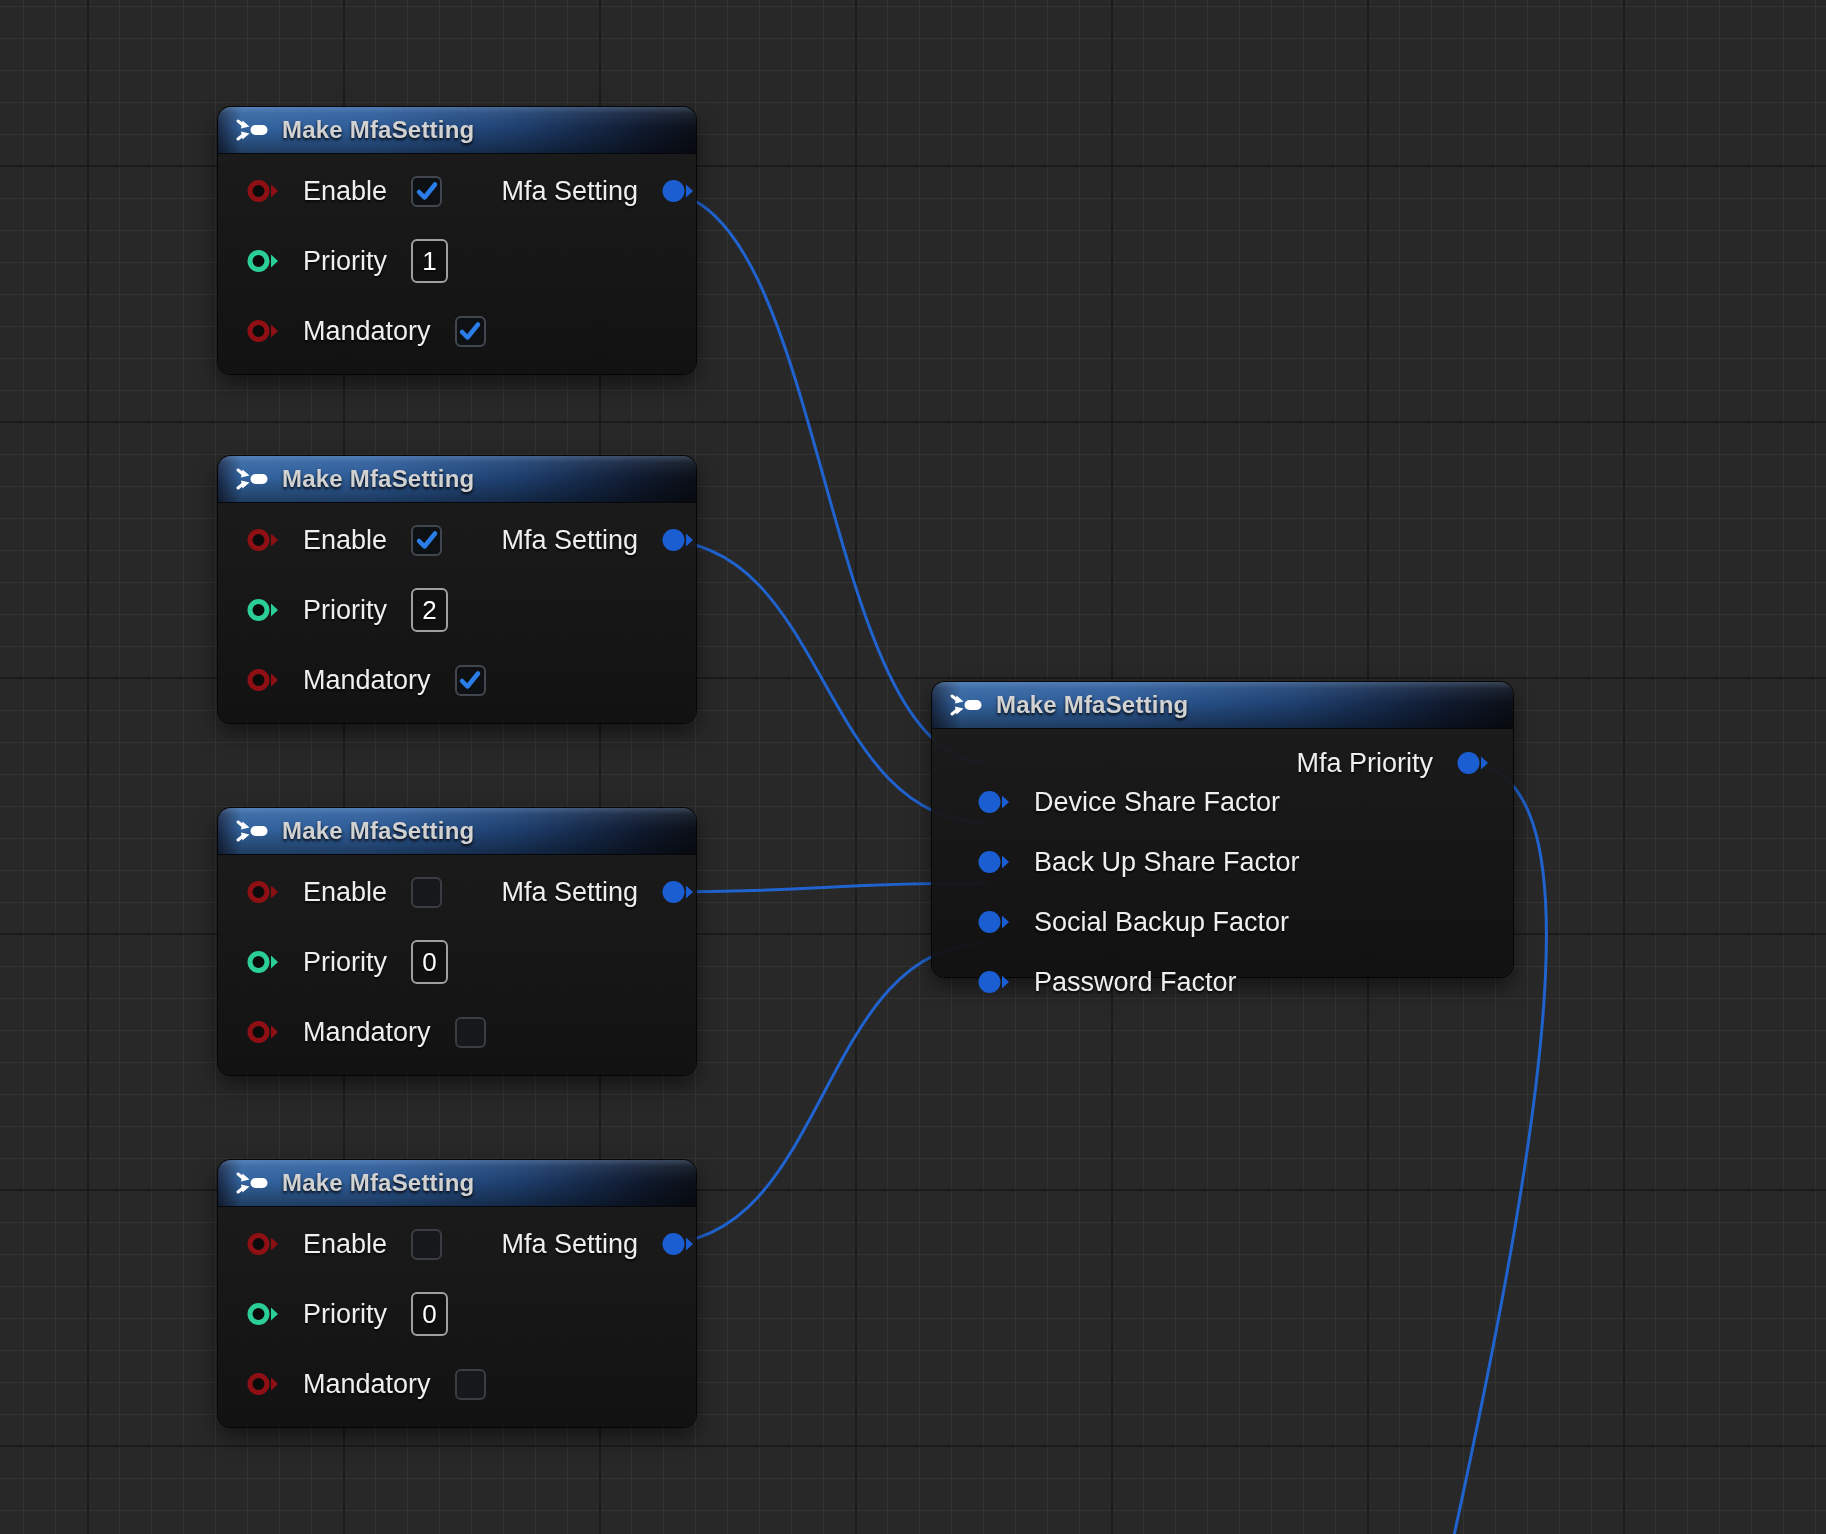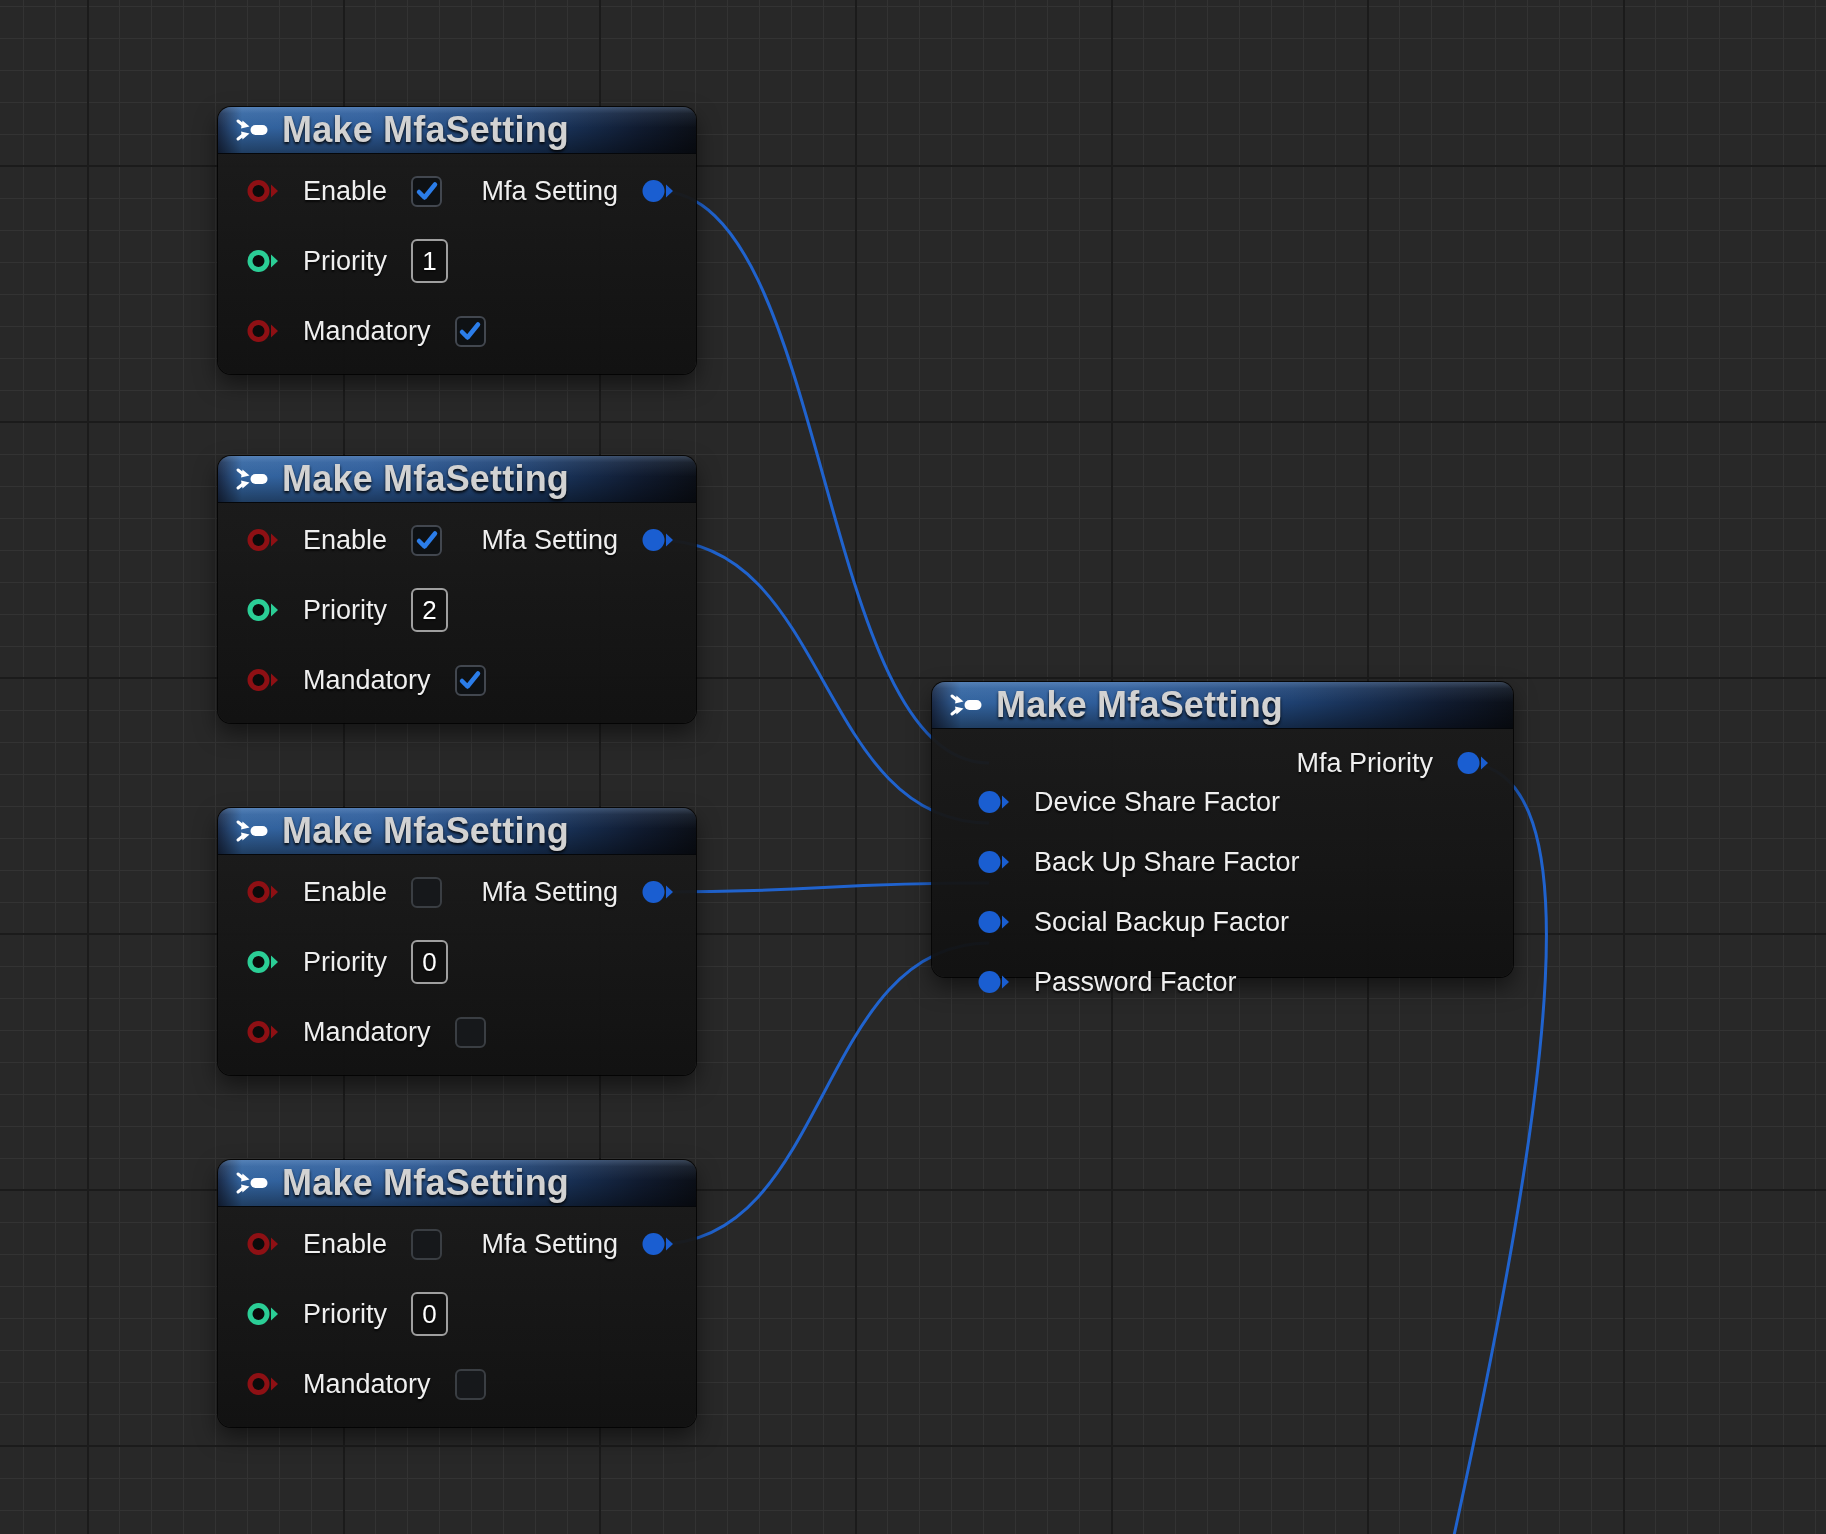--- a/index.html
+++ b/index.html
@@ -28,32 +28,32 @@
     position:absolute;left:0;top:0;right:0;height:47px;
     border-radius:13px 13px 0 0;
     background:
       linear-gradient(180deg, rgba(173,205,244,.28) 0%, rgba(173,205,244,.10) 14%, rgba(0,0,0,0) 45%, rgba(0,0,0,.38) 100%),
       linear-gradient(to right, #1a2a47 0%, #33649f 5%, #2e5c99 32%, #1e4070 62%, #101b30 88%, #0b0f17 100%);
     border-bottom:1px solid #05070a;
     display:flex;align-items:center;gap:12px;
     padding-left:16px;box-sizing:border-box;
   }
   .node-title{
-    font-size:36px;font-weight:700;color:#d2d2d2;
+    font-size:24px;font-weight:700;color:#d2d2d2;
     text-shadow:0 2px 3px rgba(0,0,0,.9);
     white-space:nowrap;letter-spacing:.2px;
   }
   .make-icon{flex:0 0 auto;display:block;}
   .row{
     position:absolute;display:flex;align-items:center;gap:24px;
     height:46px;transform:translateY(-50%);white-space:nowrap;
   }
   .row-in{left:29px;}
   .node--wide .row-in{left:46px;margin-top:39px;}
-  .row-out{right:22px;}
+  .row-out{right:2px;}
   .node--wide .row-out{right:24px;}
   .pin{flex:0 0 auto;display:block;}
   .port-label{
     font-size:27px;color:#efefef;
     text-shadow:0 2px 2px rgba(0,0,0,.75);
   }
   .checkbox{
     width:31px;height:31px;box-sizing:border-box;
     border:2px solid #42474f;border-radius:6px;
     background:#0e1114;display:flex;align-items:center;justify-content:center;

